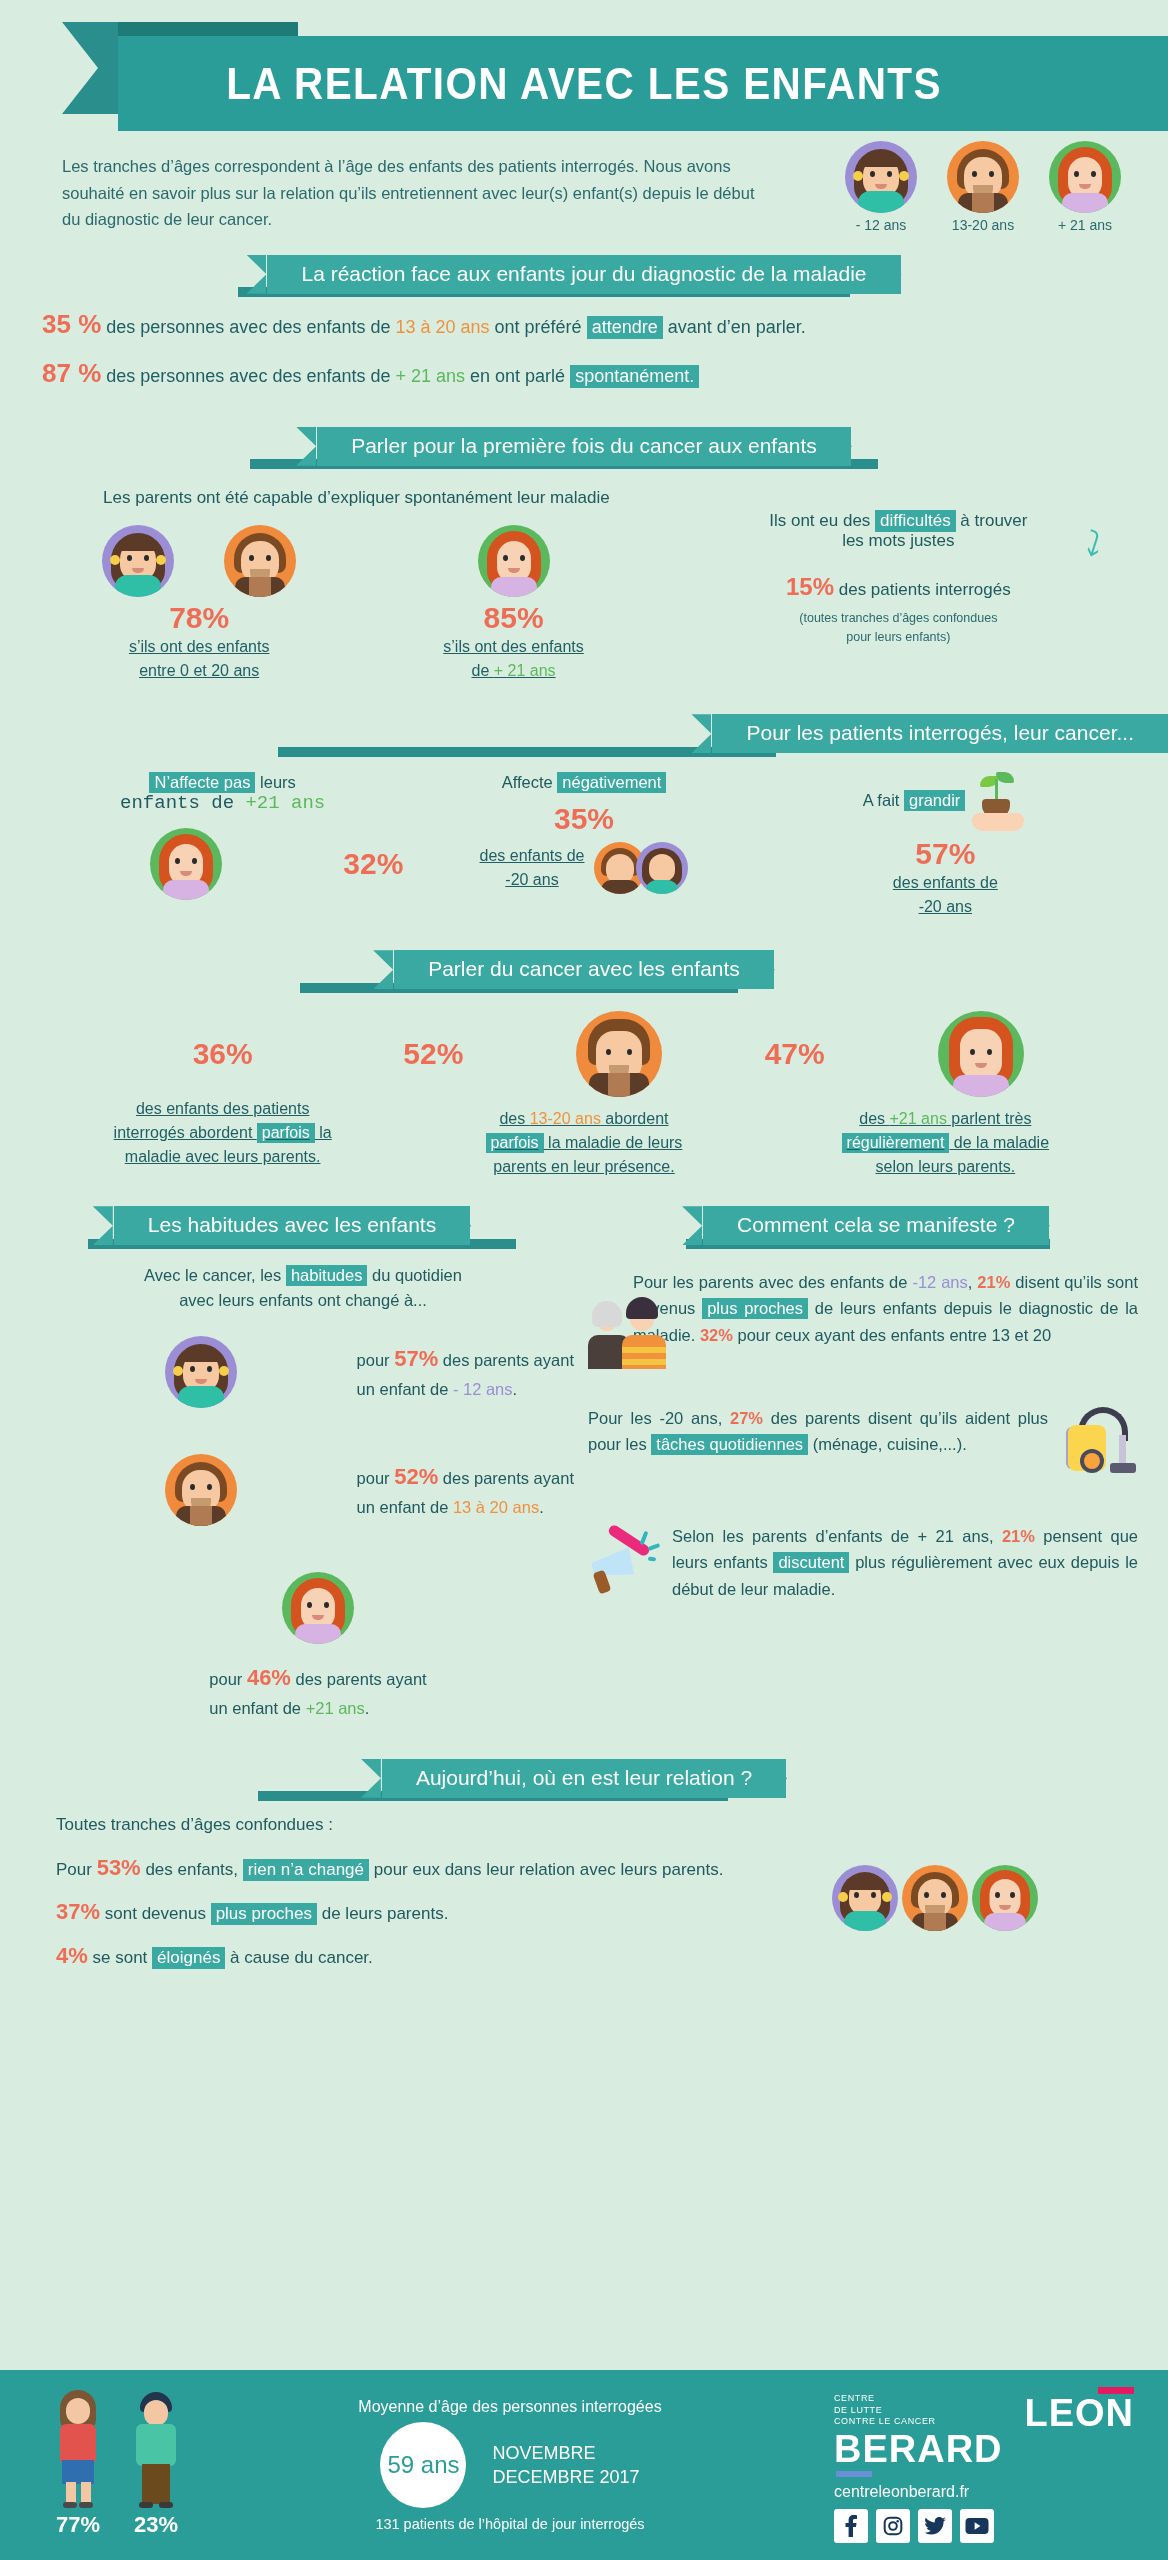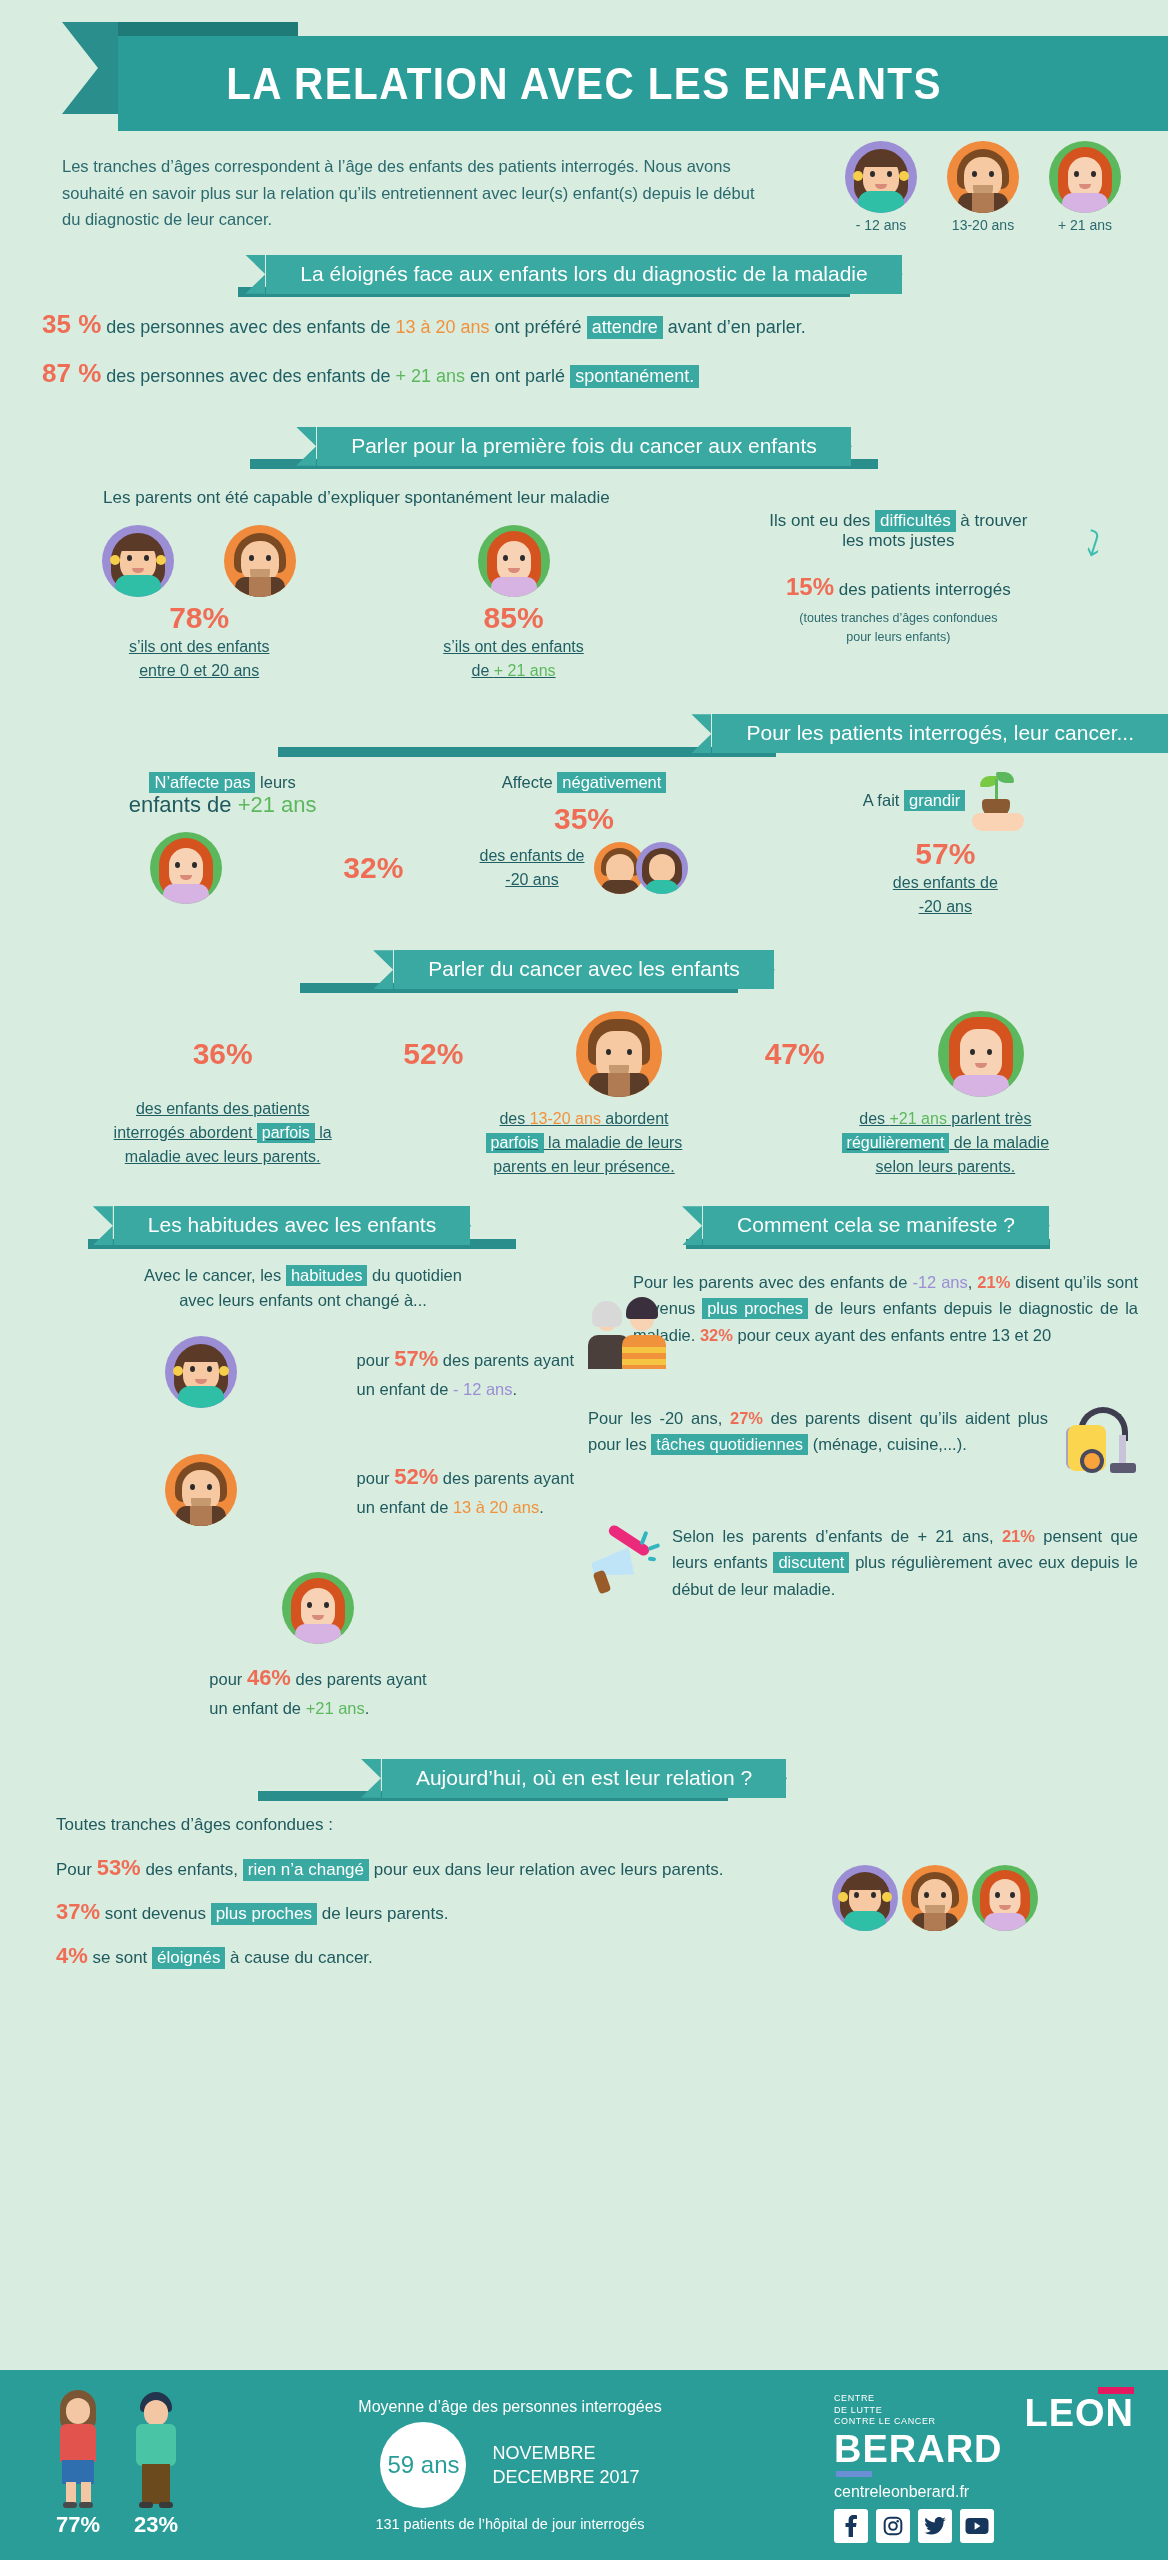--- a/index.html
+++ b/index.html
@@ -256,21 +256,21 @@
             <div class="mouth"></div>
           <div class="w-body"></div>
         </div>
         <div class="av-lbl">+ 21 ans</div>
       </div>
     </div>
   </div>
 
   <div class="ribbon-wrap" style="justify-content:center;">
     <div class="ribbon-shadow" style="left:238px; right:318px; top:36px;"></div>
-    <div class="ribbon">La éloignés face aux enfants lors du diagnostic de la maladie</div>
+    <div class="ribbon">La réaction face aux enfants jour du diagnostic de la maladie</div>
   </div>
   <div style="margin-top:12px;">
     <div class="s1-line">
       <span class="num">35 %</span>
       <span>des personnes avec des enfants de </span><span class="or">13 à 20 ans</span><span> ont préféré </span><span class="hl">attendre</span><span> avant d’en parler.</span>
     </div>
     <div class="s1-line" style="margin-top:18px;">
       <span class="num">87 %</span>
       <span>des personnes avec des enfants de </span><span class="gr">+ 21 ans</span><span> en ont parlé </span><span class="hl">spontanément.</span>
     </div>
@@ -354,21 +354,21 @@
     <div class="ribbon-shadow" style="left:278px; right:392px; top:36px;"></div>
     <div class="ribbon">Pour les patients interrogés, leur cancer...</div>
   </div>
 
   <div class="block" style="margin-top:16px;">
     <div class="cols3">
       <div class="col">
         <div style="font-size:16.5px;">
           <span class="hl">N’affecte pas</span><span> leurs</span>
         </div>
-        <div style="font-size:22px;">
+        <div style="font-size:19px;font-family:Liberation Mono, monospace;">
           <span>enfants de </span><span class="gr">+21 ans</span>
         </div>
         <div style="display:flex; align-items:center; justify-content:center; gap:14px; margin-top:14px;">
           <div class="av green">
             <div class="hair w-hair"></div>
               <div class="w-face"></div>
             <div class="eye l"></div>
               <div class="eye r"></div>
               <div class="mouth"></div>
               <div class="w-body"></div>

